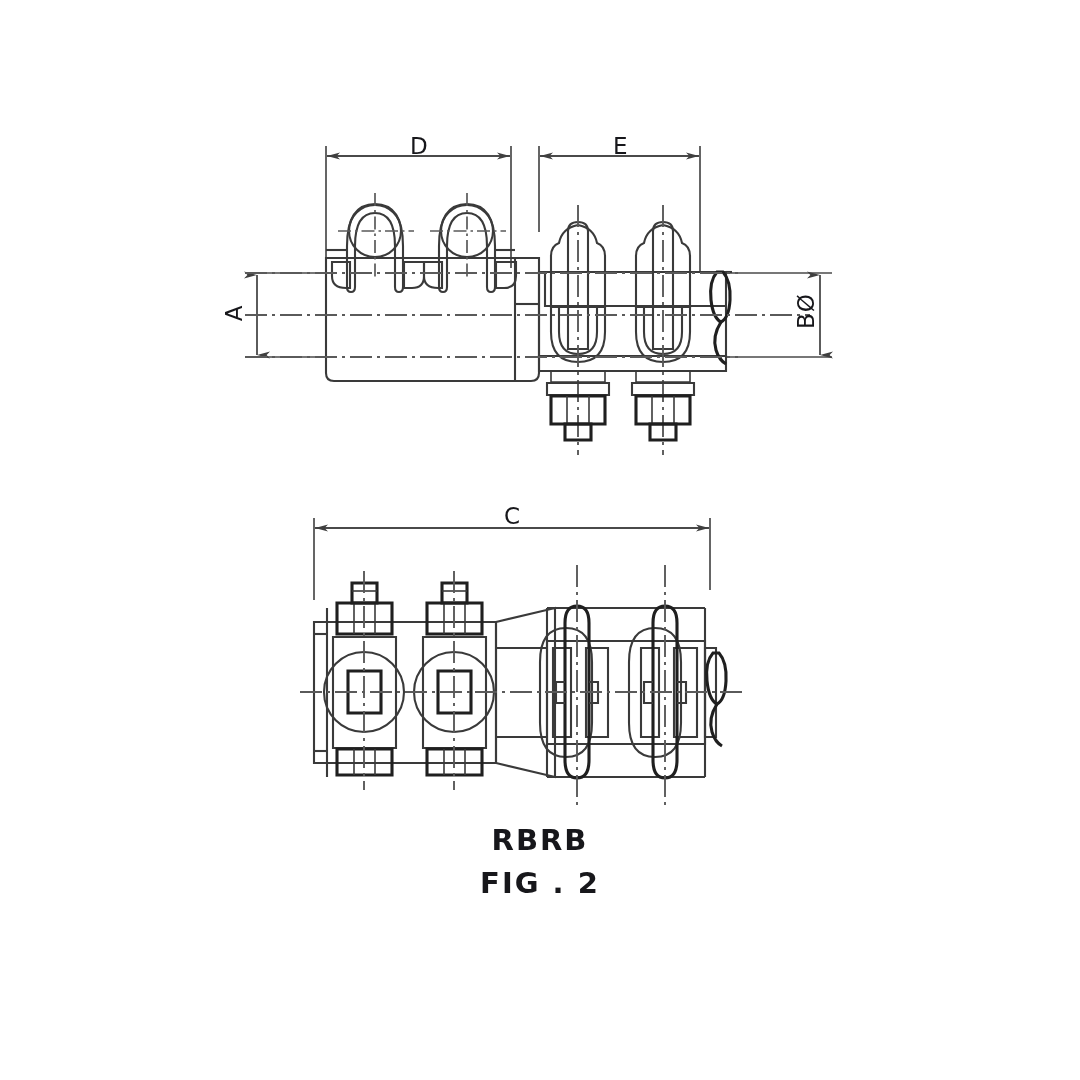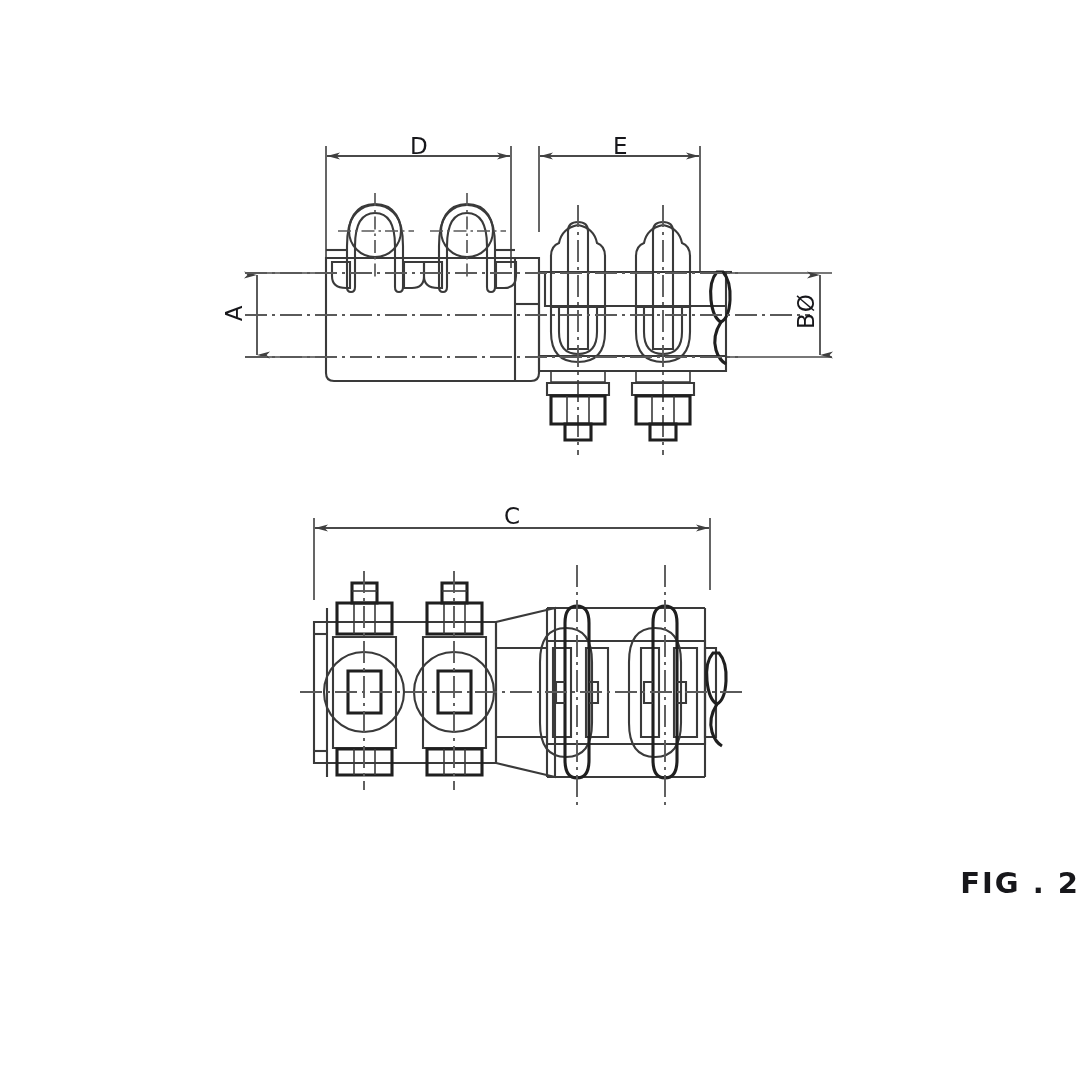--- a/index.html
+++ b/index.html
@@ -17,21 +17,21 @@
     font-weight:bold;
     color:#17171b;
     letter-spacing:1px;
     white-space:nowrap;
   }
   #label-rbrb{
     left:0;right:0;top:823px;text-align:center;
     font-size:29px;letter-spacing:2px;
   }
   #label-fig{
-    left:0;right:0;top:866px;text-align:right;
+    left:0;right:0;top:866px;text-align:center;
     font-size:29px;letter-spacing:2px;
   }
 </style>
 </head>
 <body>
 
 <div id="sheet">
 
   <svg id="drawing" viewBox="0 0 1080 1080" xmlns="http://www.w3.org/2000/svg">
     <defs>
@@ -310,16 +310,17 @@
   </div>
 
   <div class="cap" style="left:410px;top:133px;font-size:23px;font-weight:normal;">
     <span>D</span>
   </div>
 
   <div class="cap" style="left:613px;top:133px;font-size:23px;font-weight:normal;">
     <span>E</span>
   </div>
 
+  <div class="cap" id="label-rbrb">RBRB</div>
 
   <div class="cap" id="label-fig">FIG . 2</div>
 
 </div>
 
 </body></html>

